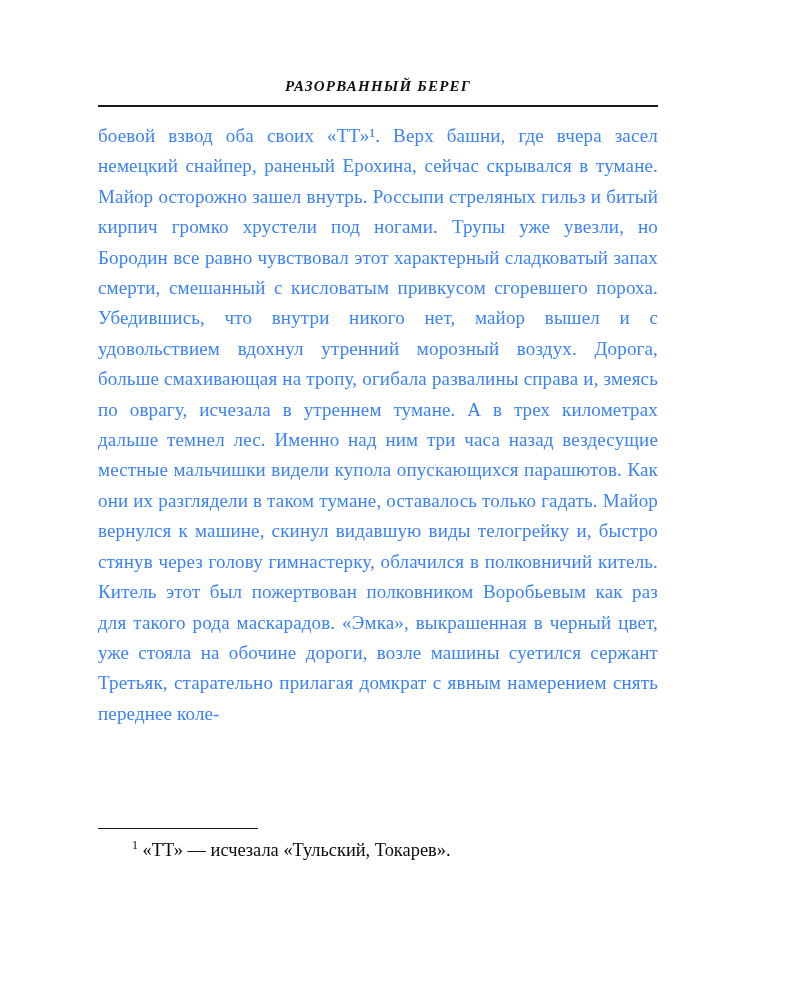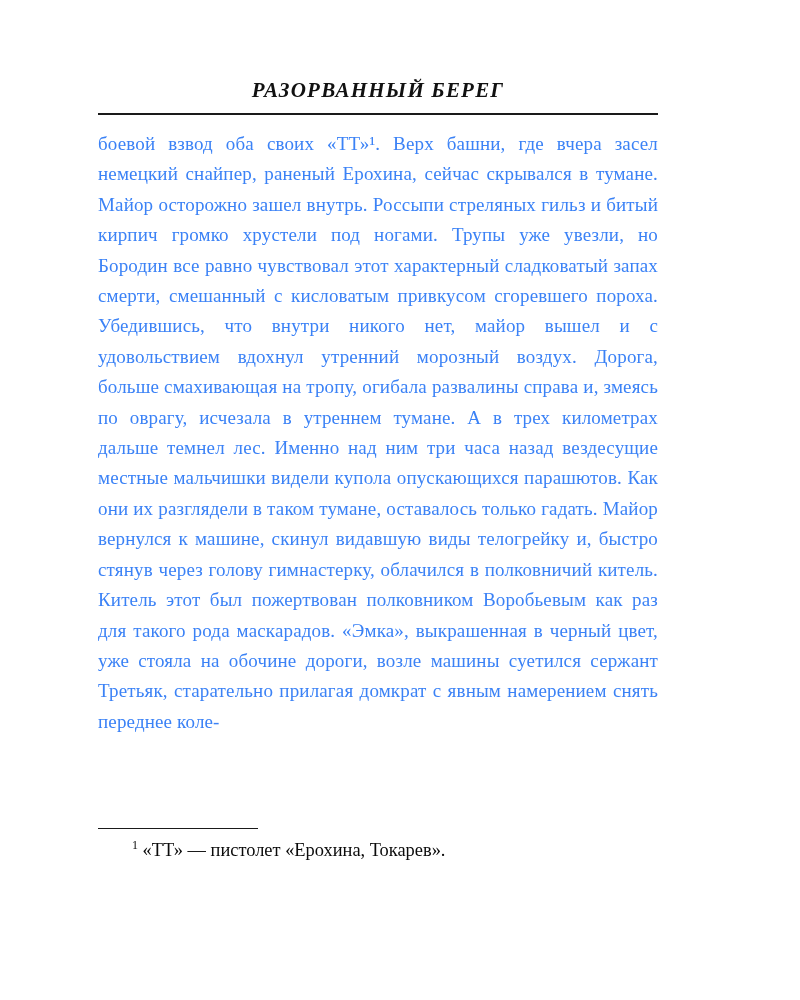--- a/index.html
+++ b/index.html
@@ -25,21 +25,21 @@
     position: absolute;
     left: 98px;
     top: 78px;
     width: 560px;
   }
   .running-head {
     text-align: center;
     font-family: "Liberation Serif", serif;
     font-style: italic;
     font-weight: 700;
-    font-size: 21px;
+    font-size: 15px;
     letter-spacing: 1.2px;
     color: #111111;
     padding-bottom: 10px;
   }
   .head-rule {
     border-top: 2.2px solid #1a1a1a;
     margin: 0 0 14px 0;
     width: 100%;
   }
   .body-text p {
@@ -100,18 +100,18 @@
 
     <div class="body-text">
       <p class="first">боевой взвод оба своих «ТТ»¹. Верх башни, где вчера засел немецкий снайпер, раненый Ерохина, сейчас скрывался в тумане. Майор осторожно зашел внутрь. Россыпи стреляных гильз и битый кирпич громко хрустели под ногами. Трупы уже увезли, но Бородин все равно чувствовал этот характерный сладковатый запах смерти, смешанный с кисловатым привкусом сгоревшего пороха. Убедившись, что внутри никого нет, майор вышел и с удовольствием вдохнул утренний морозный воздух. Дорога, больше смахивающая на тропу, огибала развалины справа и, змеясь по оврагу, исчезала в утреннем тумане. А в трех километрах дальше темнел лес. Именно над ним три часа назад вездесущие местные мальчишки видели купола опускающихся парашютов. Как они их разглядели в таком тумане, оставалось только гадать. Майор вернулся к машине, скинул видавшую виды телогрейку и, быстро стянув через голову гимнастерку, облачился в полковничий китель. Китель этот был пожертвован полковником Воробьевым как раз для такого рода маскарадов. «Эмка», выкрашенная в черный цвет, уже стояла на обочине дороги, возле машины суетился сержант Третьяк, старательно прилагая домкрат с явным намерением снять переднее коле-</p>
     </div>
   </div>
 
   <div class="footnote-zone">
     <div class="footnote-rule"></div>
     <div class="footnote-text">
       <sup>1</sup>
-      <span>«ТТ» — пистолет «Ерохина, Токарев».</span>
+      <span>«ТТ» — исчезала «Тульский, Токарев».</span>
     </div>
   </div>
 
 
 </div>
 
 </body></html>

